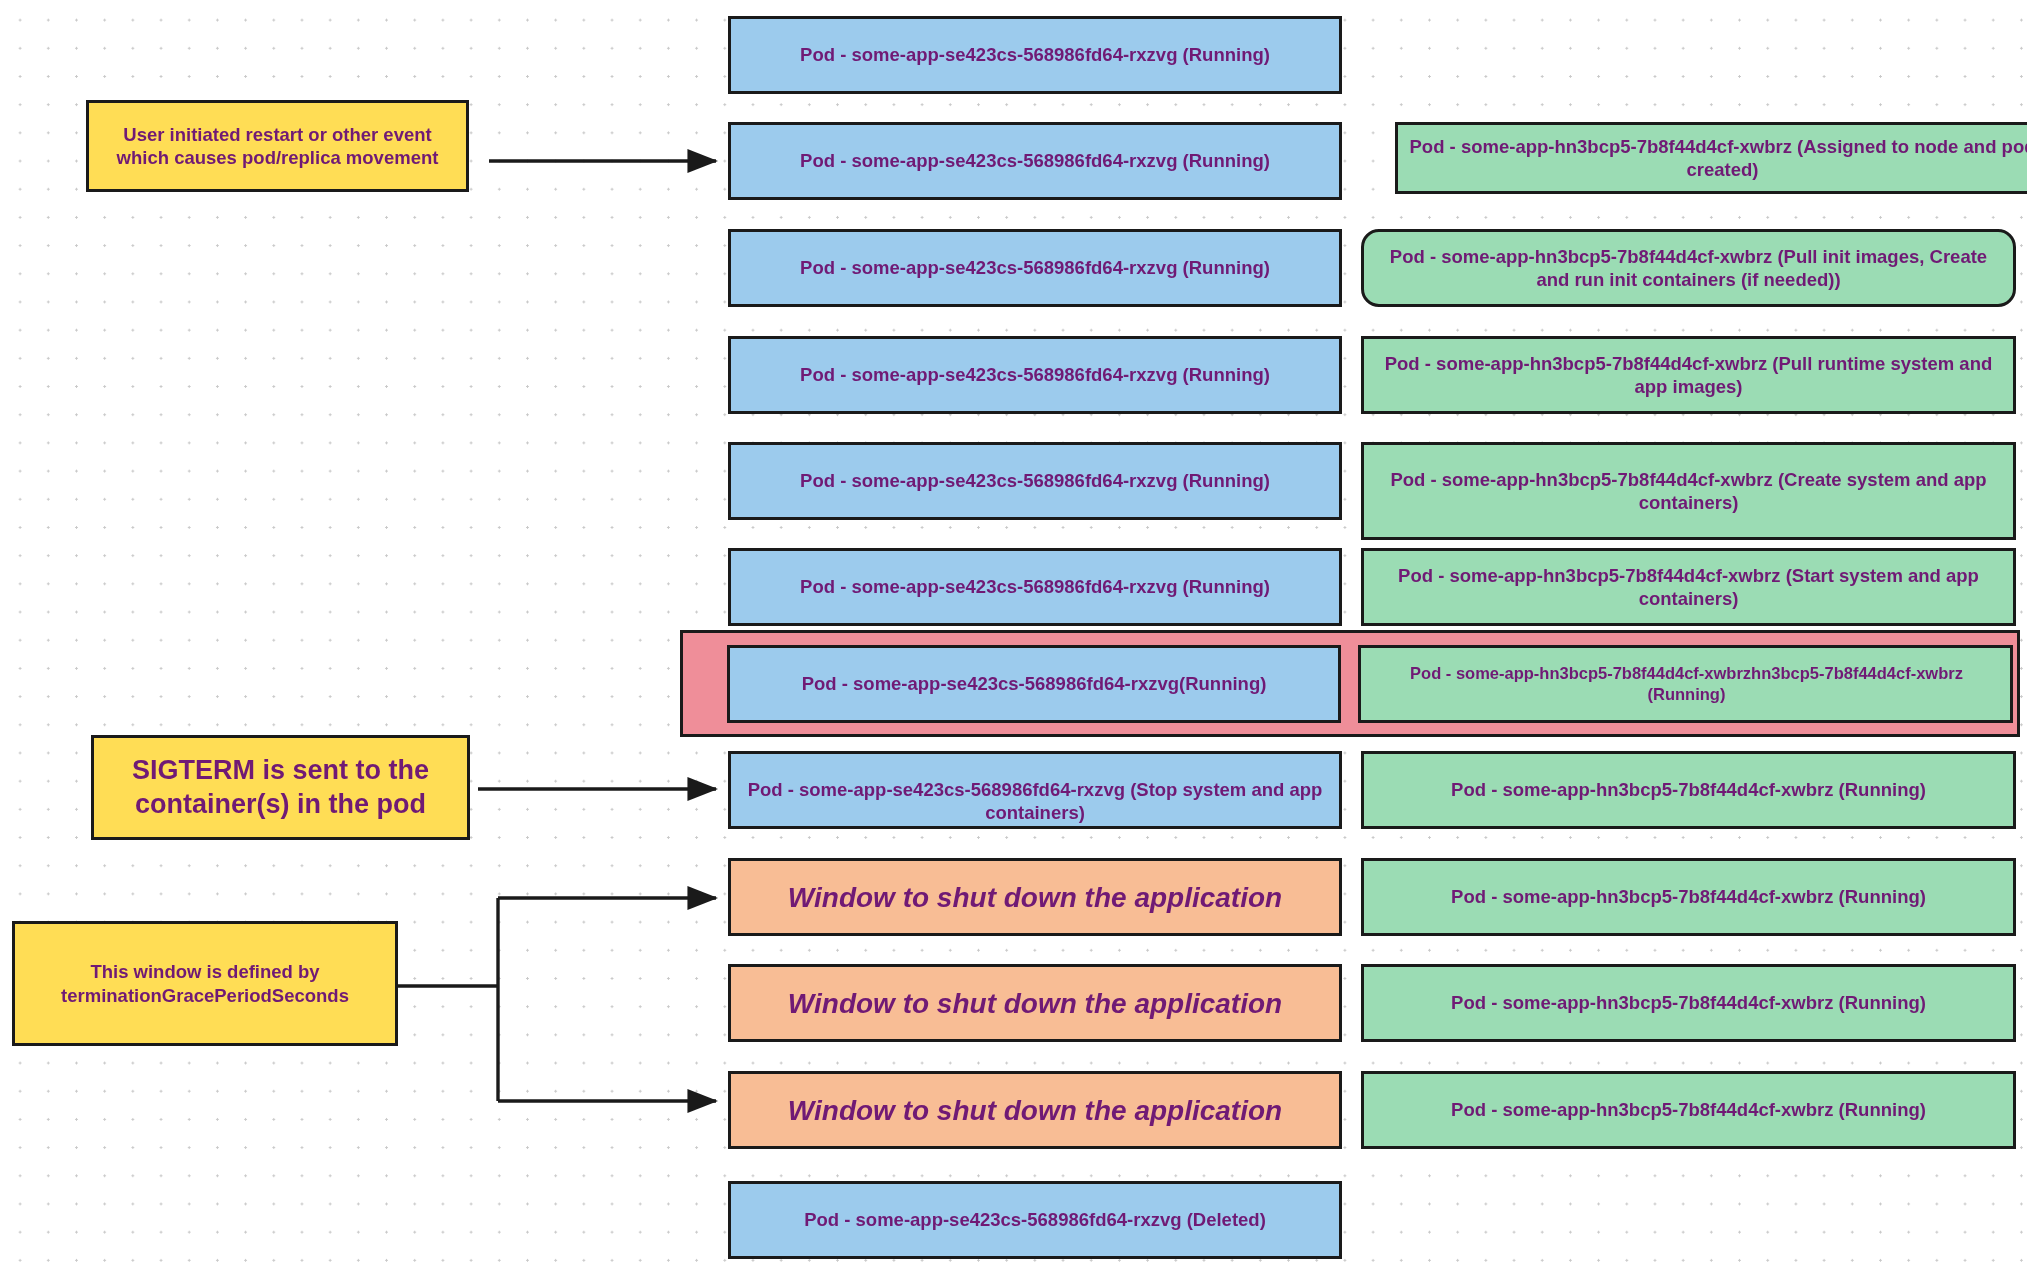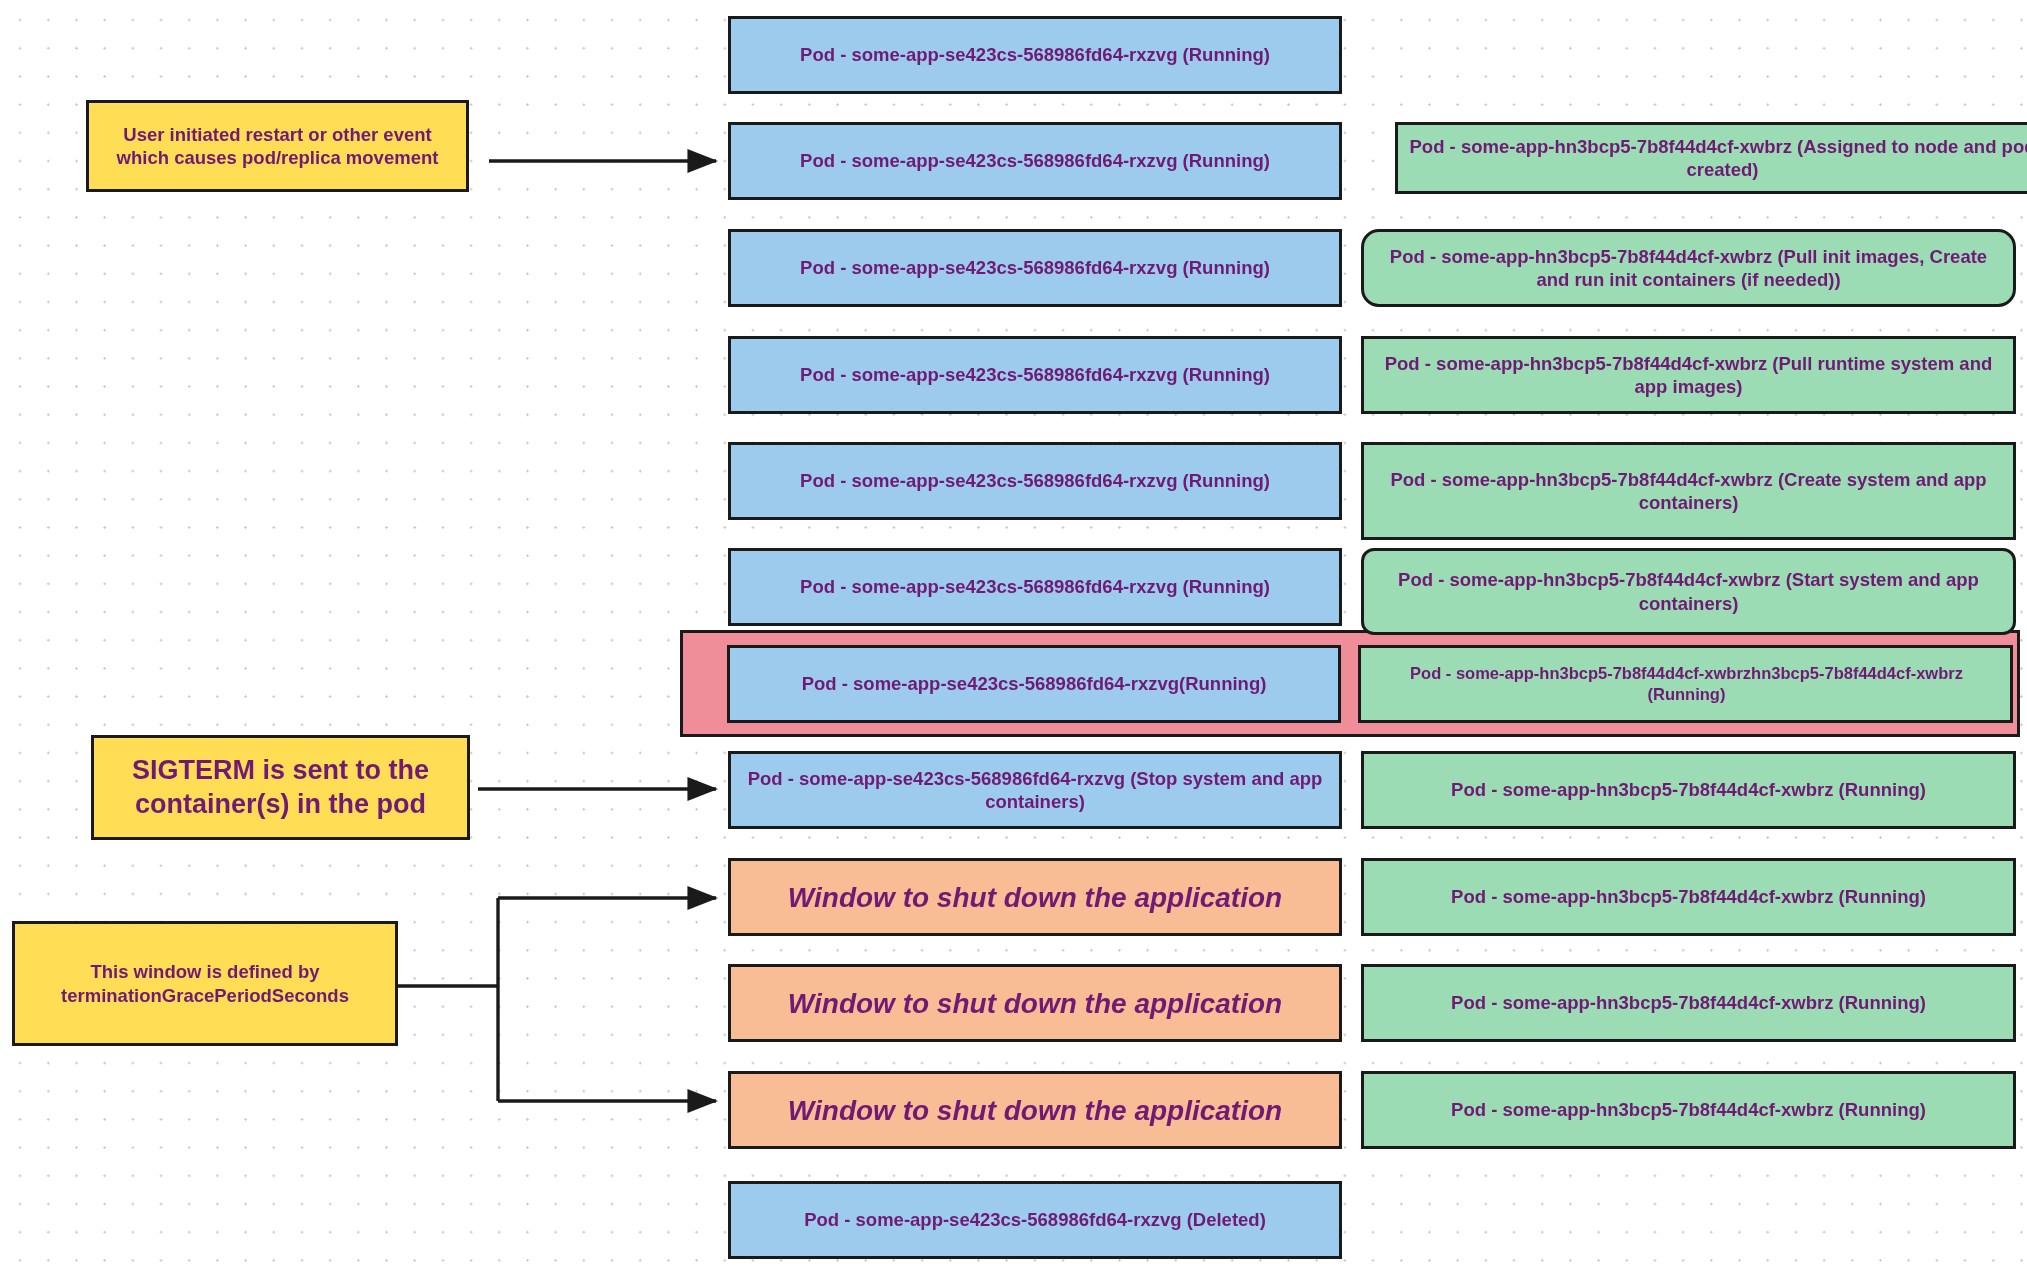--- a/index.html
+++ b/index.html
@@ -127,21 +127,21 @@
   </div>
 
   <div class="node blue fs-pod" style="left:728px; top:548px; width:614px; height:78px;">
     <span>Pod - some-app-se423cs-568986fd64-rxzvg (Running)</span>
   </div>
 
   <div class="node blue fs-pod" style="left:727px; top:645px; width:614px; height:78px;">
     <span>Pod - some-app-se423cs-568986fd64-rxzvg(Running)</span>
   </div>
 
-  <div class="node blue fs-pod" style="left:728px; top:751px; width:614px; height:78px;">
+  <div class="node blue fs-pod" style="left:728px; top:751px; width:614px; height:78px;align-items:flex-end;">
     <span>Pod - some-app-se423cs-568986fd64-rxzvg (Stop system and app containers)</span>
   </div>
 
   <div class="node orange fs-big" style="left:728px; top:858px; width:614px; height:78px;">
     <span>Window to shut down the application</span>
   </div>
 
   <div class="node orange fs-big" style="left:728px; top:964px; width:614px; height:78px;">
     <span>Window to shut down the application</span>
   </div>
@@ -163,21 +163,21 @@
   </div>
 
   <div class="node green fs-pod" style="left:1361px; top:336px; width:655px; height:78px;">
     <span>Pod - some-app-hn3bcp5-7b8f44d4cf-xwbrz (Pull runtime system and app images)</span>
   </div>
 
   <div class="node green fs-pod" style="left:1361px; top:442px; width:655px; height:98px;">
     <span>Pod - some-app-hn3bcp5-7b8f44d4cf-xwbrz (Create system and app containers)</span>
   </div>
 
-  <div class="node green fs-pod" style="left:1361px; top:548px; width:655px; height:87px;border-radius:13px;">
+  <div class="node green fs-pod" style="left:1361px; top:548px; width:655px; height:78px;">
     <span>Pod - some-app-hn3bcp5-7b8f44d4cf-xwbrz (Start system and app containers)</span>
   </div>
 
   <div class="node green fs-pod-sm" style="left:1358px; top:645px; width:655px; height:78px;padding-left:12px;">
     <span>Pod - some-app-hn3bcp5-7b8f44d4cf-xwbrzhn3bcp5-7b8f44d4cf-xwbrz (Running)</span>
   </div>
 
   <div class="node green fs-pod" style="left:1361px; top:751px; width:655px; height:78px;">
     <span>Pod - some-app-hn3bcp5-7b8f44d4cf-xwbrz (Running)</span>
   </div>

